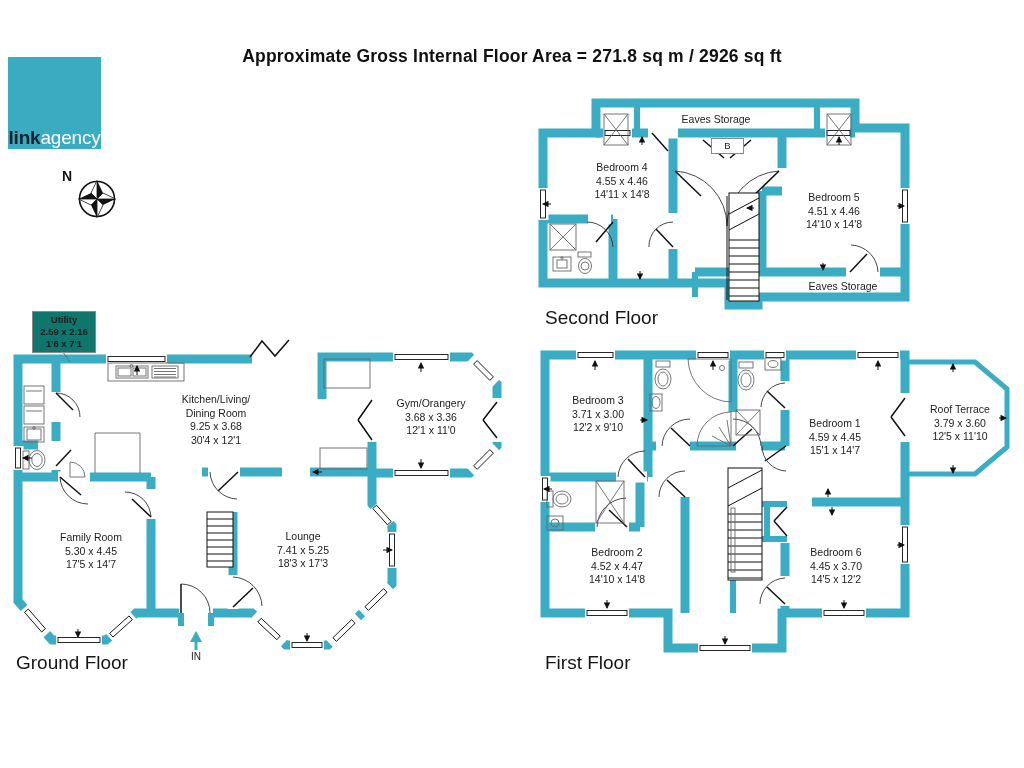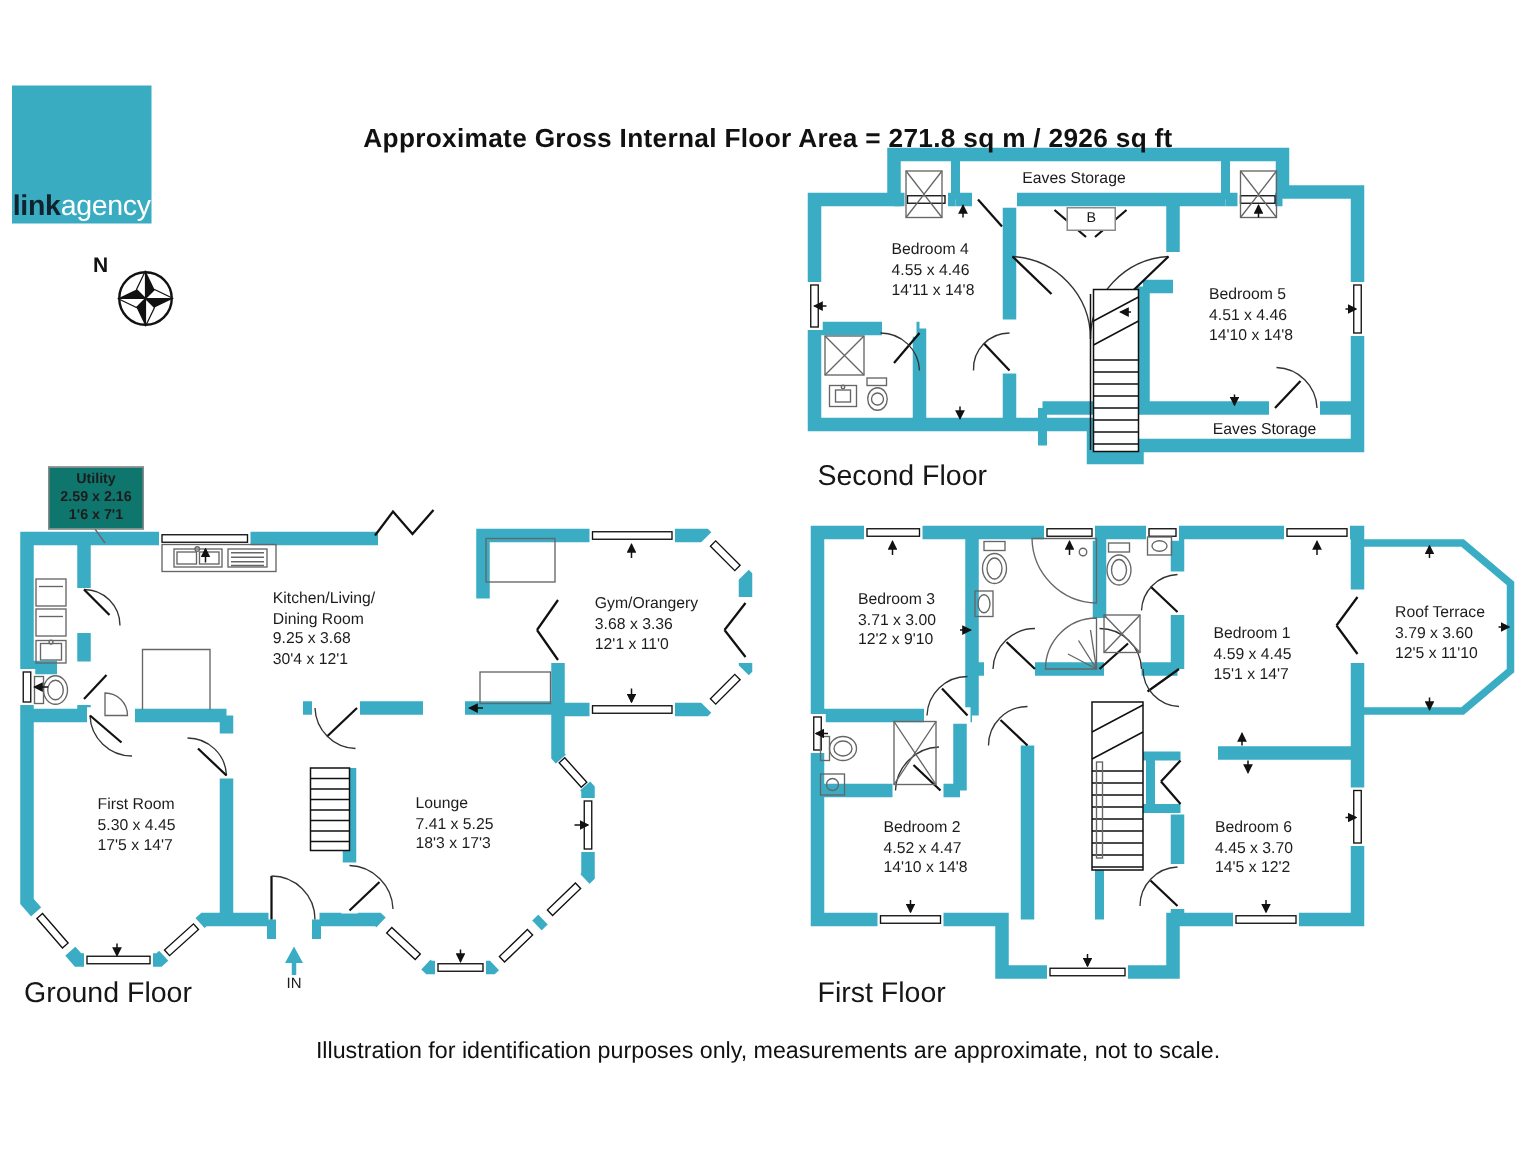--- a/index.html
+++ b/index.html
@@ -1,28 +1,28 @@
 <!DOCTYPE html>
 <html><head>
 <meta charset="utf-8">
 <style>
   html,body{margin:0;padding:0;background:#fff;}
   .canvas{position:relative;width:1024px;height:768px;background:#fff;overflow:hidden;
           font-family:"Liberation Sans",sans-serif;color:#1c1c1c;}
   .page-title{position:absolute;left:0;top:46px;width:1024px;text-align:center;
-              font-size:17.5px;font-weight:bold;color:#111;letter-spacing:.2px;margin-top:36px;}
+              font-size:17.5px;font-weight:bold;color:#111;letter-spacing:.2px;}
   .disclaimer{position:absolute;left:0;top:692px;width:1024px;text-align:center;
               font-size:15.5px;color:#111;}
   .logo{position:absolute;left:8px;top:57px;width:93px;height:92px;background:#3aacc2;
         display:flex;align-items:flex-end;justify-content:center;font-size:19px;letter-spacing:-.2px;}
   .logo .b{font-weight:bold;color:#10222e;}
   .logo .l{color:#ffffff;}
   .north-label{position:absolute;left:62px;top:168px;font-size:14px;font-weight:600;color:#111;}
   .floor-title{position:absolute;font-size:19px;color:#161616;}
-  .rl{position:absolute;transform:translate(-50%,-50%);font-size:10.5px;
+  .rl{position:absolute;transform:translate(-50%,-50%);text-align:center;font-size:10.5px;
       line-height:1.3;color:#1c1c1c;}
   .rl div{white-space:nowrap;}
   .ubox{position:absolute;left:32px;top:311px;width:62px;background:#0f766e;border:1px solid #8a8a8a;
         text-align:center;font-size:9.5px;line-height:1.25;padding:2px 0;color:#1c1c1c;z-index:3;font-weight:bold;}
   .bbox{position:absolute;left:711px;top:138px;width:31px;height:14px;background:#fff;border:1px solid #8a8a8a;
         text-align:center;font-size:9.5px;line-height:14px;color:#1c1c1c;z-index:3;}
   svg.plan{position:absolute;left:0;top:0;z-index:1;}
   .rl,.floor-title,.page-title,.disclaimer{z-index:3;}
   
   .w  {stroke:#3aadc4;stroke-width:9;fill:none;stroke-linejoin:miter;}
@@ -424,21 +424,21 @@
     <div>Dining Room</div>
     <div>9.25 x 3.68</div>
     <div>30'4 x 12'1</div>
   </div>
   <div class="rl" style="left:431px;top:417px">
     <div>Gym/Orangery</div>
     <div>3.68 x 3.36</div>
     <div>12'1 x 11'0</div>
   </div>
   <div class="rl" style="left:91px;top:551px">
-    <div>First Room</div>
+    <div>Family Room</div>
     <div>5.30 x 4.45</div>
     <div>17'5 x 14'7</div>
   </div>
   <div class="rl" style="left:303px;top:550px">
     <div>Lounge</div>
     <div>7.41 x 5.25</div>
     <div>18'3 x 17'3</div>
   </div>
   <div class="rl" style="left:196px;top:656px;font-size:10px">IN</div>
   <div class="floor-title" style="left:16px;top:652px">Ground Floor</div>
@@ -478,14 +478,13 @@
   </div>
   <div class="rl" style="left:834px;top:211px">
     <div>Bedroom 5</div>
     <div>4.51 x 4.46</div>
     <div>14'10 x 14'8</div>
   </div>
   <div class="rl" style="left:843px;top:287px">Eaves Storage</div>
   <div class="bbox">B</div>
   <div class="floor-title" style="left:545px;top:307px">Second Floor</div>
 
-  <div class="disclaimer">Illustration for identification purposes only, measurements are approximate, not to scale.</div>
 </div>
 
 </body></html>

